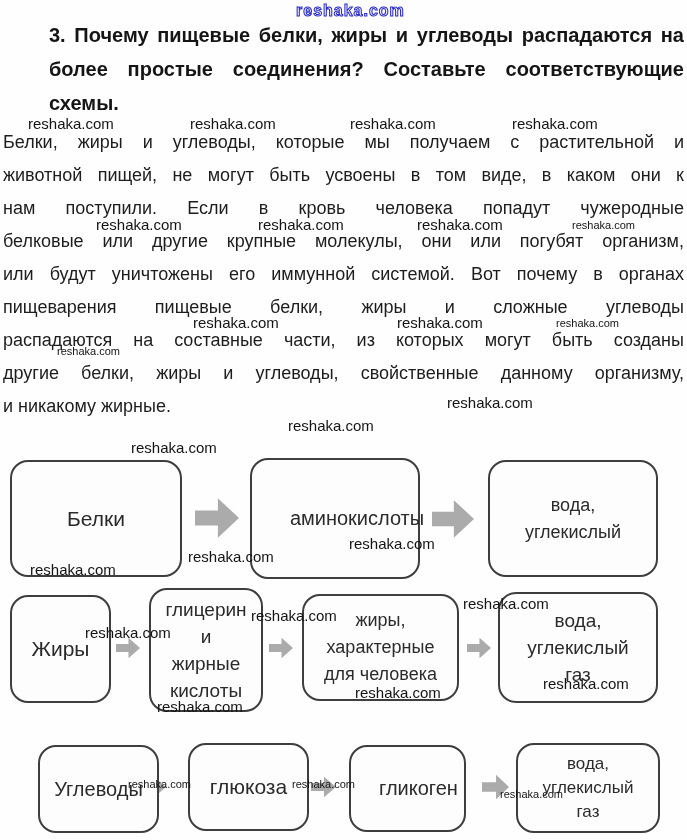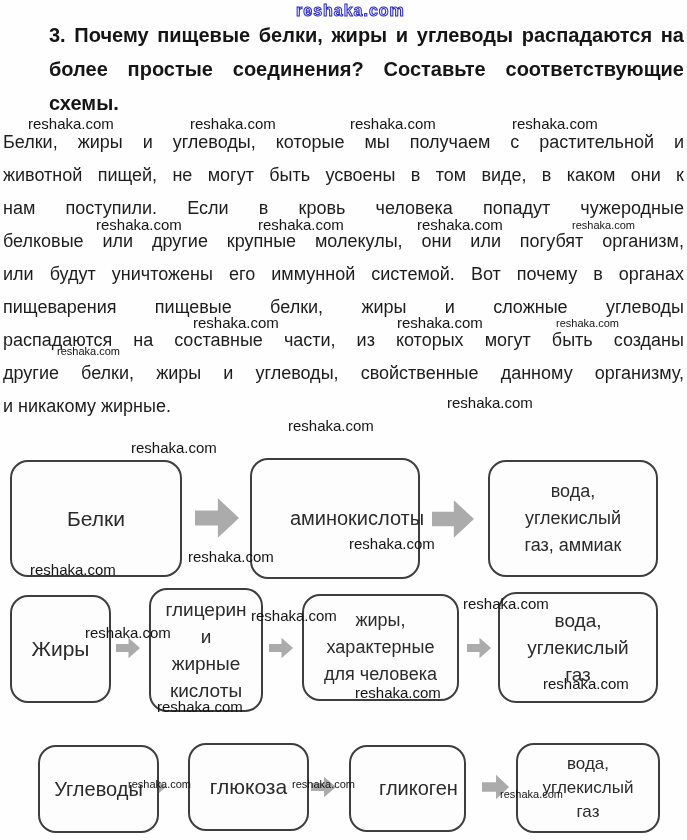--- a/index.html
+++ b/index.html
@@ -78,21 +78,20 @@
     <span class="bl">Белки</span>
   </div>
   <div class="arrow" style="left:195px;top:497px;width:44px;height:42px;"></div>
   <div class="box f20" style="left:250px;top:458px;width:170px;height:121px;padding-left:44px;">
     <span class="bl">аминокислоты</span>
   </div>
   <div class="arrow" style="left:432px;top:499px;width:42px;height:40px;"></div>
   <div class="box ml3" style="left:488px;top:460px;width:170px;height:117px;">
     <span class="bl">вода,</span>
     <span class="bl">углекислый</span>
-    <span class="bl">газ, аммиак</span>
   </div>
   <span class="wm" style="left:30px;top:562px;">reshaka.com</span>
   <span class="wm" style="left:188px;top:549px;">reshaka.com</span>
   <span class="wm" style="left:349px;top:536px;">reshaka.com</span>
 
   <div class="box f21" style="left:10px;top:595px;width:101px;height:108px;">
     <span class="bl">Жиры</span>
   </div>
   <div class="arrow" style="left:116px;top:637px;width:24px;height:22px;"></div>
   <div class="box ml" style="left:149px;top:588px;width:114px;height:124px;">

